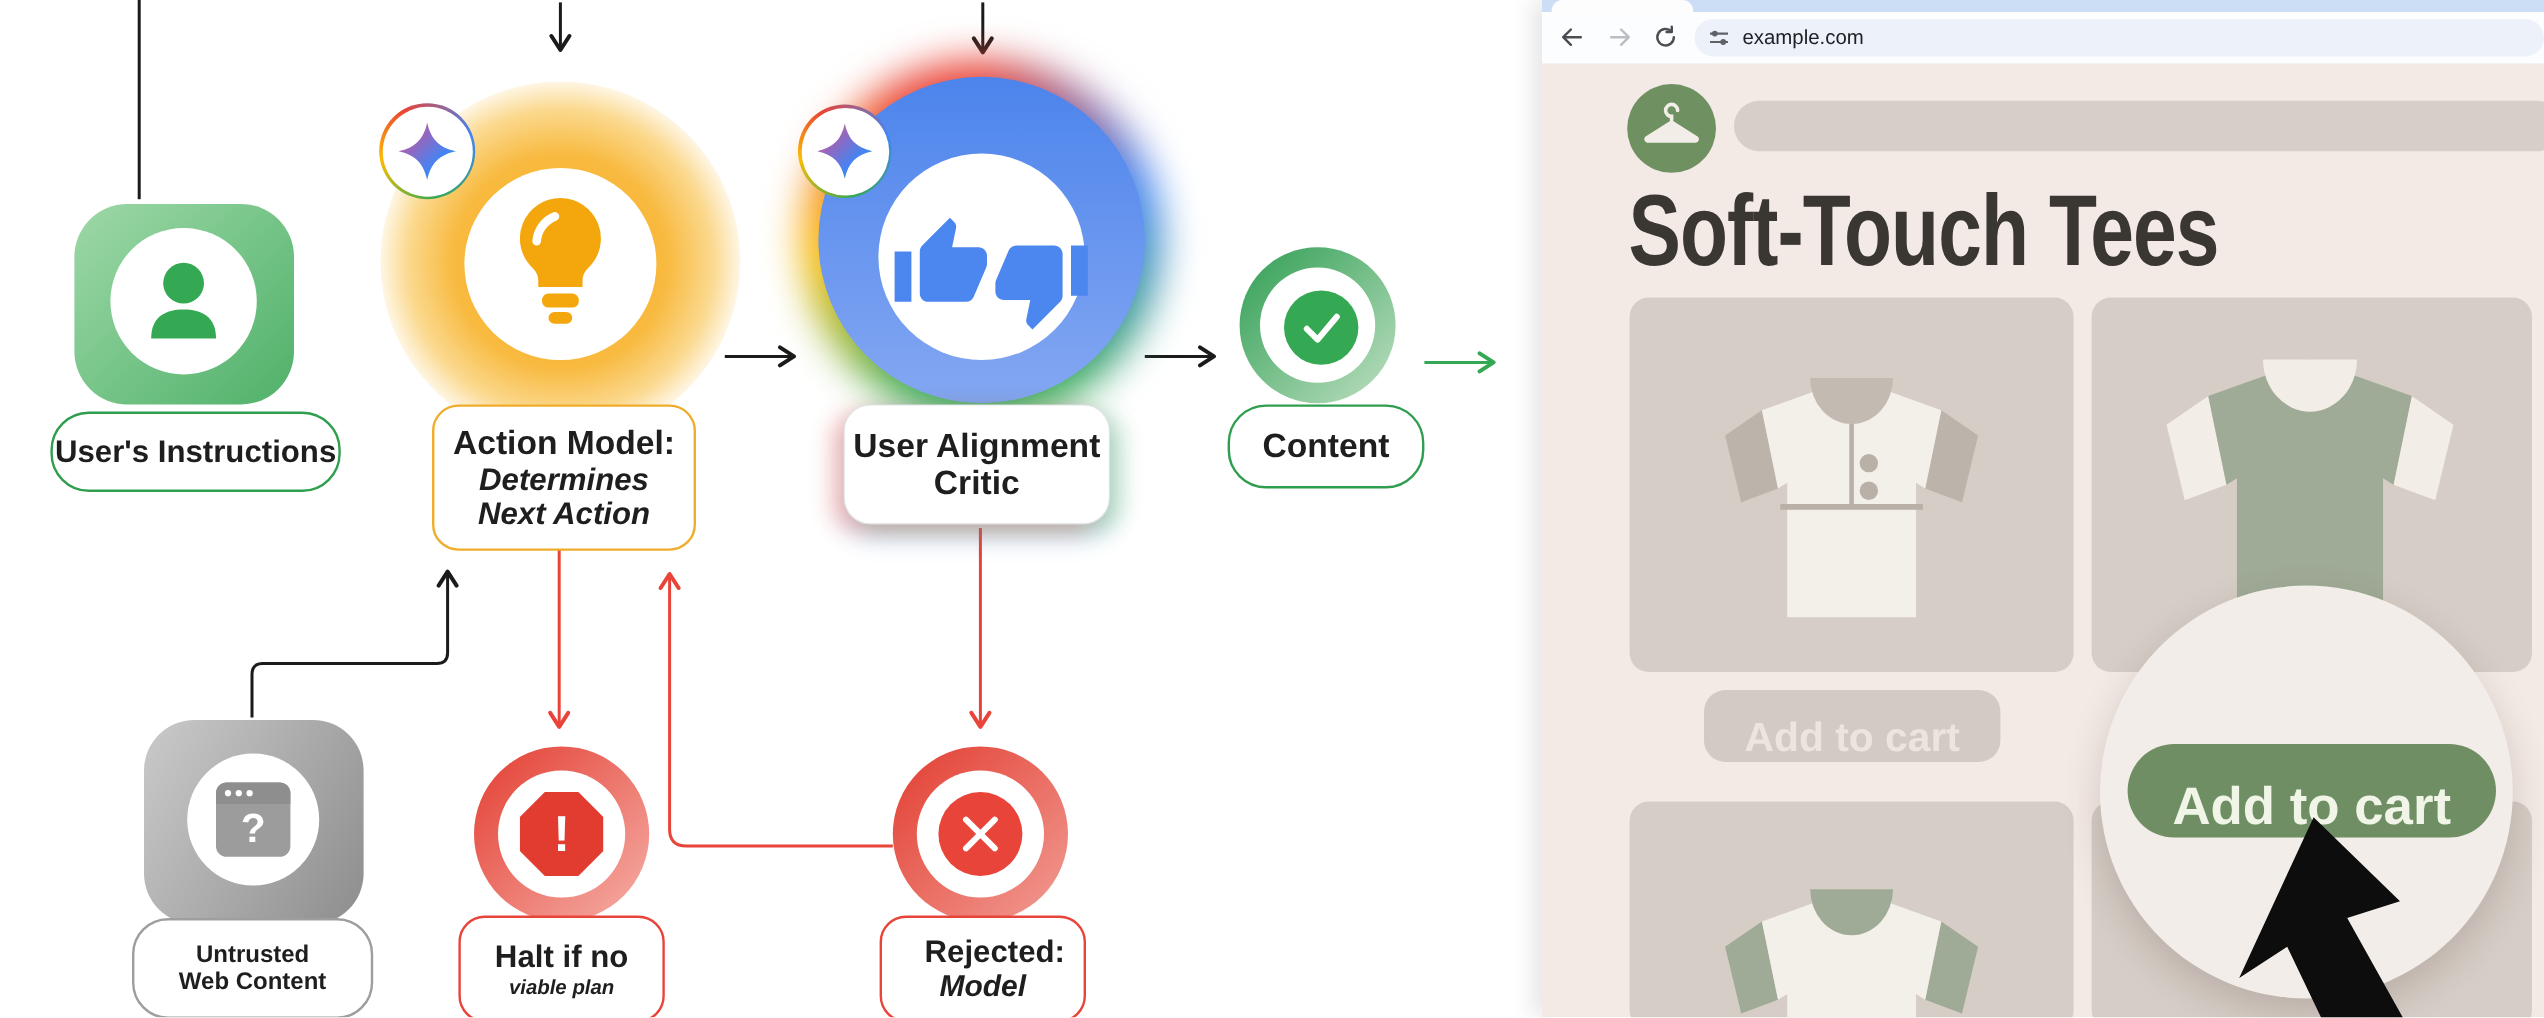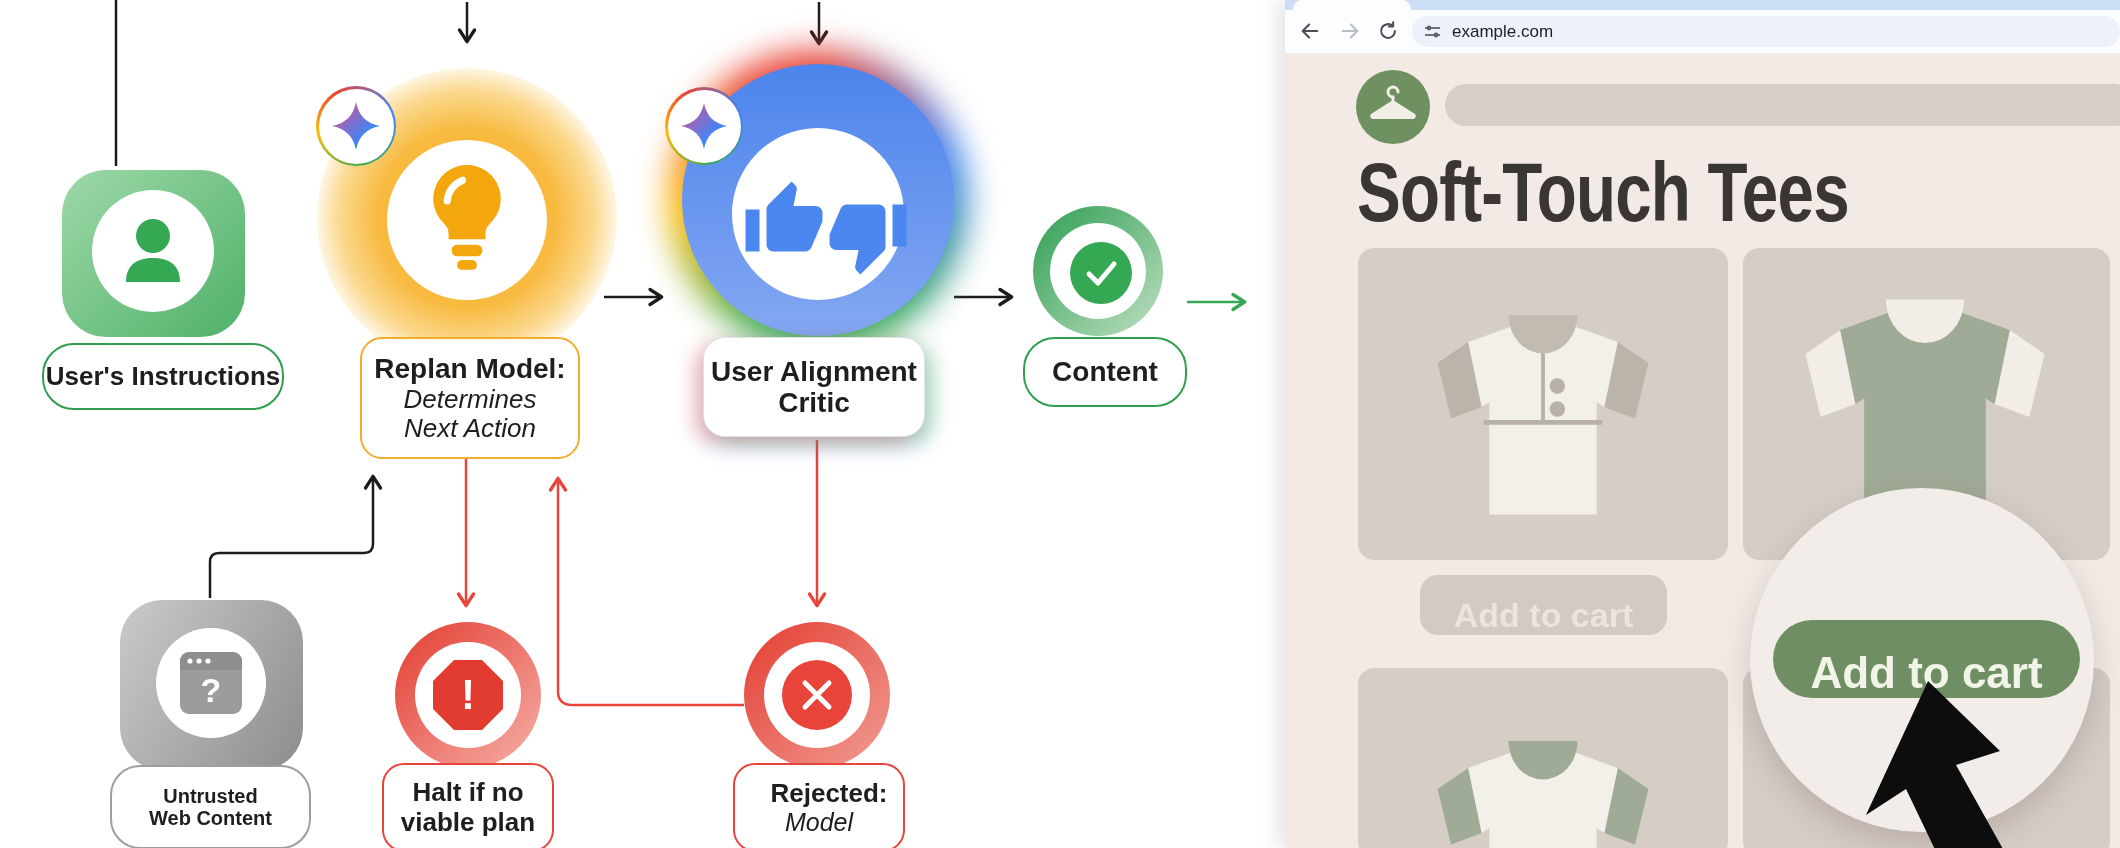--- a/index.html
+++ b/index.html
@@ -3,21 +3,21 @@
 <meta charset="utf-8">
 <style>
   html,body{margin:0;padding:0;background:#ffffff;}
   #stage{position:relative;width:2120px;height:848px;overflow:hidden;background:#ffffff;
          font-family:"Liberation Sans", sans-serif;color:#1e1e1e;}
   .abs{position:absolute;}
   
   .label-box{position:absolute;background:#fff;display:flex;flex-direction:column;align-items:center;
              justify-content:center;text-align:center;line-height:1.12;}
   .lb-bold{font-weight:bold;}
-  .lb-italic{font-style:italic;font-weight:normal;}
+  .lb-italic{font-style:italic;font-weight:bold;}
   .pill-green{border:2.5px solid #2f9e4f;border-radius:32px;}
   .box-yellow{border:2.5px solid #f0ad2c;border-radius:22px;}
   .box-red{border:2.5px solid #e8443a;border-radius:22px;}
   .box-gray{border:2px solid #9e9e9e;border-radius:30px;}
   .box-critic{border:1.5px solid #dfe3e6;border-radius:22px;
      box-shadow:-10px 6px 18px rgba(234,67,53,.30), 10px 6px 18px rgba(52,168,83,.30), 0 12px 20px rgba(66,133,244,.22);}
   .squircle{position:absolute;border-radius:44px;}
   .circ{position:absolute;border-radius:50%;}
   .badge{position:absolute;border-radius:50%;
      background:conic-gradient(from -30deg,#ea4335,#4285f4 100deg,#34a853 200deg,#fbbc04 290deg,#ea4335 360deg);
@@ -103,21 +103,21 @@
               <stop offset=".35" stop-color="#9168c0"></stop>
           <stop offset=".68" stop-color="#4285f4"></stop>
               <stop offset="1" stop-color="#34a853"></stop>
         </linearGradient>
           </defs>
         <path d="M12 0 C13.5 7 17 10.5 24 12 C17 13.5 13.5 17 12 24 C10.5 17 7 13.5 0 12 C7 10.5 10.5 7 12 0 Z" fill="url(#gem1)"></path>
       </svg>
     </div>
   </div>
   <div class="label-box box-yellow" style="left:360px;top:337px;width:216px;height:118px;">
-    <span class="lb-bold" style="font-size:28px;">Replan Model:</span>
+    <span class="lb-bold" style="font-size:28px;">Action Model:</span>
     <span class="lb-italic" style="font-size:26px;">Determines</span>
     <span class="lb-italic" style="font-size:26px;">Next Action</span>
   </div>
 
   <div class="circ" style="left:668px;top:50px;width:300px;height:300px;filter:blur(16px);
               background:conic-gradient(from 0deg,#ea4335 0deg,#4285f4 70deg,#34a853 150deg,#34a853 205deg,#fbbc04 265deg,#ea4335 330deg,#ea4335 360deg);"></div>
   <div class="circ" style="left:682px;top:64px;width:272px;height:272px;background:linear-gradient(180deg,#4c84ec,#84a7f2);"></div>
   <div class="circ" style="left:732px;top:128px;width:172px;height:172px;background:#fff;"></div>
   <svg class="abs" style="left:742px;top:178px;" width="84" height="84" viewBox="0 0 24 24">
     <path fill="#4b87ee" d="M1 21h4V9H1v12zM23 10c0-1.1-.9-2-2-2h-6.31l.95-4.57.03-.32c0-.41-.17-.79-.44-1.06L14.17 1 7.58 7.59C7.22 7.95 7 8.45 7 9v10c0 1.1.9 2 2 2h9c.83 0 1.54-.5 1.84-1.22l3.02-7.05c.09-.23.14-.47.14-.73v-2z"></path>
@@ -170,21 +170,21 @@
     <span class="lb-bold" style="font-size:20px;">Web Content</span>
   </div>
 
   <div class="circ" style="left:395px;top:622px;width:146px;height:146px;background:linear-gradient(135deg,#e33d31,#f6b0a8);"></div>
   <div class="circ" style="left:415px;top:642px;width:106px;height:106px;background:#fff;"></div>
   <div class="octagon" style="left:433px;top:660px;width:70px;height:70px;font-size:42px;">
     <span>!</span>
   </div>
   <div class="label-box box-red" style="left:382px;top:763px;width:168px;height:85px;">
     <span class="lb-bold" style="font-size:26px;">Halt if no</span>
-    <span class="lb-bold" style="font-size:26px;">viable plan</span>
+    <span class="lb-bold" style="font-size:17px;font-style:italic;">viable plan</span>
   </div>
 
   <div class="circ" style="left:744px;top:622px;width:146px;height:146px;background:linear-gradient(135deg,#e33d31,#f19d94);"></div>
   <div class="circ" style="left:764px;top:642px;width:106px;height:106px;background:#fff;"></div>
   <div class="circ" style="left:782px;top:660px;width:70px;height:70px;background:#e8443a;"></div>
   <svg class="abs" style="left:782px;top:660px;" width="70" height="70" viewBox="0 0 70 70">
     <path d="M23,23 L47,47 M47,23 L23,47" stroke="#fff" stroke-width="5" stroke-linecap="round"></path>
   </svg>
   <div class="label-box box-red" style="left:733px;top:763px;width:168px;height:85px;">
     <span class="lb-bold" style="font-size:26px;margin-left:20px;">Rejected:</span>

